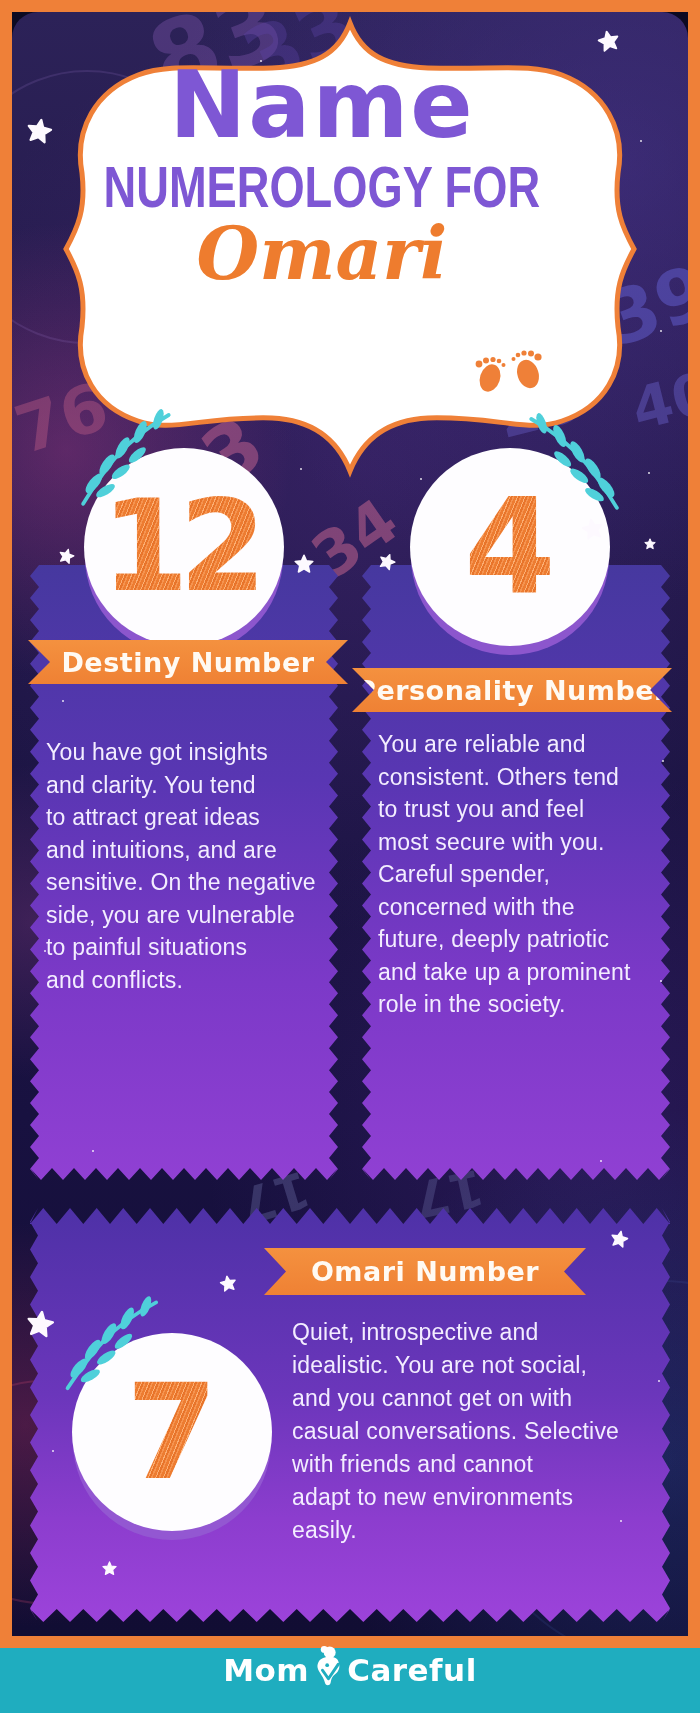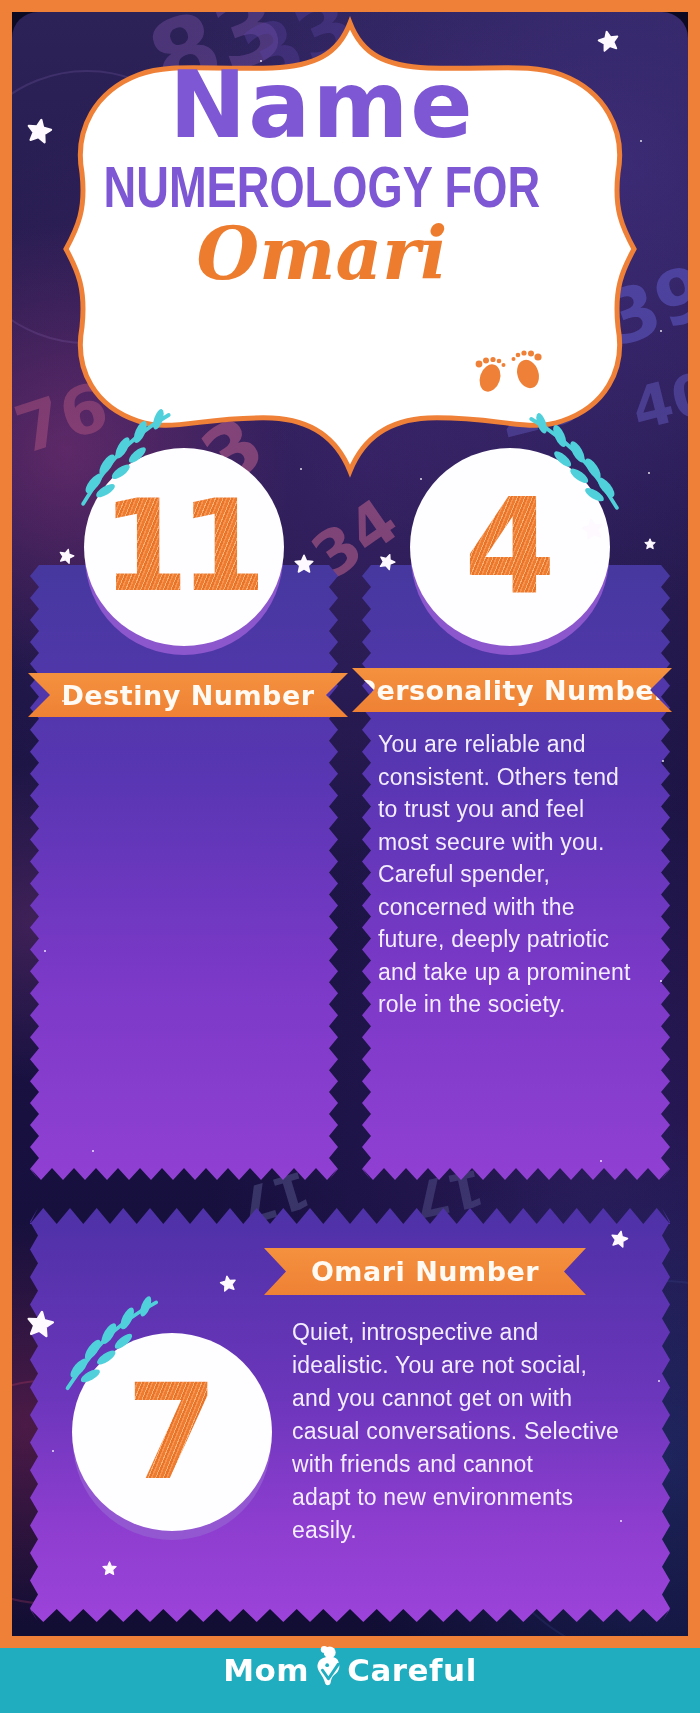--- a/index.html
+++ b/index.html
@@ -54,21 +54,21 @@
       -webkit-background-clip:text;background-clip:text;color:transparent;line-height:1;}
   .n11{font-size:126px;letter-spacing:-10px;padding-right:10px;}
   .n4,.n7{font-size:132px;}
   .leaf{position:absolute;z-index:4;pointer-events:none;}
   
   .ribbon{position:absolute;height:44px;background:linear-gradient(180deg,#f4913f 0%,#ef8134 100%);
       z-index:4;display:flex;align-items:center;justify-content:center;
       clip-path:polygon(0 0,100% 0,calc(100% - 22px) 50%,100% 100%,0 100%,22px 50%);}
   .ribbon span{color:#fffaf3;font-family:"DejaVu Sans",sans-serif;font-weight:bold;
       font-size:27px;letter-spacing:.5px;}
-  .r1{left:28px;top:673px;width:320px;}
+  .r1{left:28px;top:640px;width:320px;}
   .r2{left:352px;top:668px;width:320px;}
   .r3{left:264px;top:1248px;width:322px;height:47px;}
   
   .body-text{position:absolute;z-index:3;color:#f3edff;font-family:"Liberation Sans",sans-serif;
       font-size:23px;line-height:32.5px;white-space:pre-line;letter-spacing:.2px;}
   .t1{left:46px;top:736px;width:290px;}
   .t2{left:378px;top:728px;width:292px;}
   .t3{left:292px;top:1316px;width:356px;line-height:33px;}
   
   .footer{position:absolute;left:0;top:1648px;width:700px;height:65px;background:#1fadbf;
@@ -133,21 +133,21 @@
         <circle cx="50" cy="13" r="2.3"></circle>
         <circle cx="45.5" cy="17" r="2"></circle>
     </g>
   </svg>
 
   <div class="card card1 jagged" id="card1" style="clip-path: polygon(0px 0px, 308px 0px, 299px 0px, 308px 11px, 299px 22px, 308px 32.9px, 299px 43.9px, 308px 54.9px, 299px 65.9px, 308px 76.9px, 299px 87.9px, 308px 98.8px, 299px 109.8px, 308px 120.8px, 299px 131.8px, 308px 142.8px, 299px 153.8px, 308px 164.7px, 299px 175.7px, 308px 186.7px, 299px 197.7px, 308px 208.7px, 299px 219.6px, 308px 230.6px, 299px 241.6px, 308px 252.6px, 299px 263.6px, 308px 274.6px, 299px 285.5px, 308px 296.5px, 299px 307.5px, 308px 318.5px, 299px 329.5px, 308px 340.4px, 299px 351.4px, 308px 362.4px, 299px 373.4px, 308px 384.4px, 299px 395.4px, 308px 406.3px, 299px 417.3px, 308px 428.3px, 299px 439.3px, 308px 450.3px, 299px 461.3px, 308px 472.2px, 299px 483.2px, 308px 494.2px, 299px 505.2px, 308px 516.2px, 299px 527.1px, 308px 538.1px, 299px 549.1px, 308px 560.1px, 299px 571.1px, 308px 582.1px, 299px 593px, 308px 604px, 299px 615px, 308px 603px, 297px 615px, 286px 603px, 275px 615px, 264px 603px, 253px 615px, 242px 603px, 231px 615px, 220px 603px, 209px 615px, 198px 603px, 187px 615px, 176px 603px, 165px 615px, 154px 603px, 143px 615px, 132px 603px, 121px 615px, 110px 603px, 99px 615px, 88px 603px, 77px 615px, 66px 603px, 55px 615px, 44px 603px, 33px 615px, 22px 603px, 11px 615px, 0px 603px, 9px 615px, 0px 604px, 9px 593px, 0px 582.1px, 9px 571.1px, 0px 560.1px, 9px 549.1px, 0px 538.1px, 9px 527.1px, 0px 516.2px, 9px 505.2px, 0px 494.2px, 9px 483.2px, 0px 472.2px, 9px 461.3px, 0px 450.3px, 9px 439.3px, 0px 428.3px, 9px 417.3px, 0px 406.3px, 9px 395.4px, 0px 384.4px, 9px 373.4px, 0px 362.4px, 9px 351.4px, 0px 340.4px, 9px 329.5px, 0px 318.5px, 9px 307.5px, 0px 296.5px, 9px 285.5px, 0px 274.6px, 9px 263.6px, 0px 252.6px, 9px 241.6px, 0px 230.6px, 9px 219.6px, 0px 208.7px, 9px 197.7px, 0px 186.7px, 9px 175.7px, 0px 164.7px, 9px 153.8px, 0px 142.8px, 9px 131.8px, 0px 120.8px, 9px 109.8px, 0px 98.8px, 9px 87.9px, 0px 76.9px, 9px 65.9px, 0px 54.9px, 9px 43.9px, 0px 32.9px, 9px 22px, 0px 11px, 9px 0px);"></div>
   <div class="card card2 jagged" id="card2" style="clip-path: polygon(0px 0px, 308px 0px, 299px 0px, 308px 11px, 299px 22px, 308px 32.9px, 299px 43.9px, 308px 54.9px, 299px 65.9px, 308px 76.9px, 299px 87.9px, 308px 98.8px, 299px 109.8px, 308px 120.8px, 299px 131.8px, 308px 142.8px, 299px 153.8px, 308px 164.7px, 299px 175.7px, 308px 186.7px, 299px 197.7px, 308px 208.7px, 299px 219.6px, 308px 230.6px, 299px 241.6px, 308px 252.6px, 299px 263.6px, 308px 274.6px, 299px 285.5px, 308px 296.5px, 299px 307.5px, 308px 318.5px, 299px 329.5px, 308px 340.4px, 299px 351.4px, 308px 362.4px, 299px 373.4px, 308px 384.4px, 299px 395.4px, 308px 406.3px, 299px 417.3px, 308px 428.3px, 299px 439.3px, 308px 450.3px, 299px 461.3px, 308px 472.2px, 299px 483.2px, 308px 494.2px, 299px 505.2px, 308px 516.2px, 299px 527.1px, 308px 538.1px, 299px 549.1px, 308px 560.1px, 299px 571.1px, 308px 582.1px, 299px 593px, 308px 604px, 299px 615px, 308px 603px, 297px 615px, 286px 603px, 275px 615px, 264px 603px, 253px 615px, 242px 603px, 231px 615px, 220px 603px, 209px 615px, 198px 603px, 187px 615px, 176px 603px, 165px 615px, 154px 603px, 143px 615px, 132px 603px, 121px 615px, 110px 603px, 99px 615px, 88px 603px, 77px 615px, 66px 603px, 55px 615px, 44px 603px, 33px 615px, 22px 603px, 11px 615px, 0px 603px, 9px 615px, 0px 604px, 9px 593px, 0px 582.1px, 9px 571.1px, 0px 560.1px, 9px 549.1px, 0px 538.1px, 9px 527.1px, 0px 516.2px, 9px 505.2px, 0px 494.2px, 9px 483.2px, 0px 472.2px, 9px 461.3px, 0px 450.3px, 9px 439.3px, 0px 428.3px, 9px 417.3px, 0px 406.3px, 9px 395.4px, 0px 384.4px, 9px 373.4px, 0px 362.4px, 9px 351.4px, 0px 340.4px, 9px 329.5px, 0px 318.5px, 9px 307.5px, 0px 296.5px, 9px 285.5px, 0px 274.6px, 9px 263.6px, 0px 252.6px, 9px 241.6px, 0px 230.6px, 9px 219.6px, 0px 208.7px, 9px 197.7px, 0px 186.7px, 9px 175.7px, 0px 164.7px, 9px 153.8px, 0px 142.8px, 9px 131.8px, 0px 120.8px, 9px 109.8px, 0px 98.8px, 9px 87.9px, 0px 76.9px, 9px 65.9px, 0px 54.9px, 9px 43.9px, 0px 32.9px, 9px 22px, 0px 11px, 9px 0px);"></div>
   <div class="card card3 jagged" id="card3" style="clip-path: polygon(0px 16px, 13.3px 0px, 26.7px 16px, 40px 0px, 53.3px 16px, 66.7px 0px, 80px 16px, 93.3px 0px, 106.7px 16px, 120px 0px, 133.3px 16px, 146.7px 0px, 160px 16px, 173.3px 0px, 186.7px 16px, 200px 0px, 213.3px 16px, 226.7px 0px, 240px 16px, 253.3px 0px, 266.7px 16px, 280px 0px, 293.3px 16px, 306.7px 0px, 320px 16px, 333.3px 0px, 346.7px 16px, 360px 0px, 373.3px 16px, 386.7px 0px, 400px 16px, 413.3px 0px, 426.7px 16px, 440px 0px, 453.3px 16px, 466.7px 0px, 480px 16px, 493.3px 0px, 506.7px 16px, 520px 0px, 533.3px 16px, 546.7px 0px, 560px 16px, 573.3px 0px, 586.7px 16px, 600px 0px, 613.3px 16px, 626.7px 0px, 640px 16px, 632px 0px, 640px 13.8px, 632px 27.6px, 640px 41.4px, 632px 55.2px, 640px 69px, 632px 82.8px, 640px 96.6px, 632px 110.4px, 640px 124.2px, 632px 138px, 640px 151.8px, 632px 165.6px, 640px 179.4px, 632px 193.2px, 640px 207px, 632px 220.8px, 640px 234.6px, 632px 248.4px, 640px 262.2px, 632px 276px, 640px 289.8px, 632px 303.6px, 640px 317.4px, 632px 331.2px, 640px 345px, 632px 358.8px, 640px 372.6px, 632px 386.4px, 640px 400.2px, 632px 414px, 640px 401px, 626.7px 414px, 613.3px 401px, 600px 414px, 586.7px 401px, 573.3px 414px, 560px 401px, 546.7px 414px, 533.3px 401px, 520px 414px, 506.7px 401px, 493.3px 414px, 480px 401px, 466.7px 414px, 453.3px 401px, 440px 414px, 426.7px 401px, 413.3px 414px, 400px 401px, 386.7px 414px, 373.3px 401px, 360px 414px, 346.7px 401px, 333.3px 414px, 320px 401px, 306.7px 414px, 293.3px 401px, 280px 414px, 266.7px 401px, 253.3px 414px, 240px 401px, 226.7px 414px, 213.3px 401px, 200px 414px, 186.7px 401px, 173.3px 414px, 160px 401px, 146.7px 414px, 133.3px 401px, 120px 414px, 106.7px 401px, 93.3px 414px, 80px 401px, 66.7px 414px, 53.3px 401px, 40px 414px, 26.7px 401px, 13.3px 414px, 0px 401px, 8px 414px, 0px 400.2px, 8px 386.4px, 0px 372.6px, 8px 358.8px, 0px 345px, 8px 331.2px, 0px 317.4px, 8px 303.6px, 0px 289.8px, 8px 276px, 0px 262.2px, 8px 248.4px, 0px 234.6px, 8px 220.8px, 0px 207px, 8px 193.2px, 0px 179.4px, 8px 165.6px, 0px 151.8px, 8px 138px, 0px 124.2px, 8px 110.4px, 0px 96.6px, 8px 82.8px, 0px 69px, 8px 55.2px, 0px 41.4px, 8px 27.6px, 0px 13.8px, 8px 0px);"></div>
 
   <div class="num-circle c1">
-    <span class="sketch-num n11">11</span>
+    <span class="sketch-num n11">12</span>
   </div>
   <div class="num-circle c2">
     <span class="sketch-num n4">4</span>
   </div>
   <div class="num-circle c3">
     <span class="sketch-num n7">7</span>
   </div>
 
   <svg class="leaf" style="left:70px;top:404px;transform:rotate(-6deg);" width="118" height="108" viewBox="0 0 110 100">
     <g fill="#4fd0da">
@@ -192,20 +192,28 @@
   <div class="ribbon r1">
     <span>Destiny Number</span>
   </div>
   <div class="ribbon r2">
     <span>Personality Number</span>
   </div>
   <div class="ribbon r3">
     <span>Omari Number</span>
   </div>
 
+  <div class="body-text t1">You have got insights
+and clarity. You tend
+to attract great ideas
+and intuitions, and are
+sensitive. On the negative
+side, you are vulnerable
+to painful situations
+and conflicts.</div>
   <div class="body-text t2">You are reliable and
 consistent. Others tend
 to trust you and feel
 most secure with you.
 Careful spender,
 concerned with the
 future, deeply patriotic
 and take up a prominent
 role in the society.</div>
   <div class="body-text t3">Quiet, introspective and

